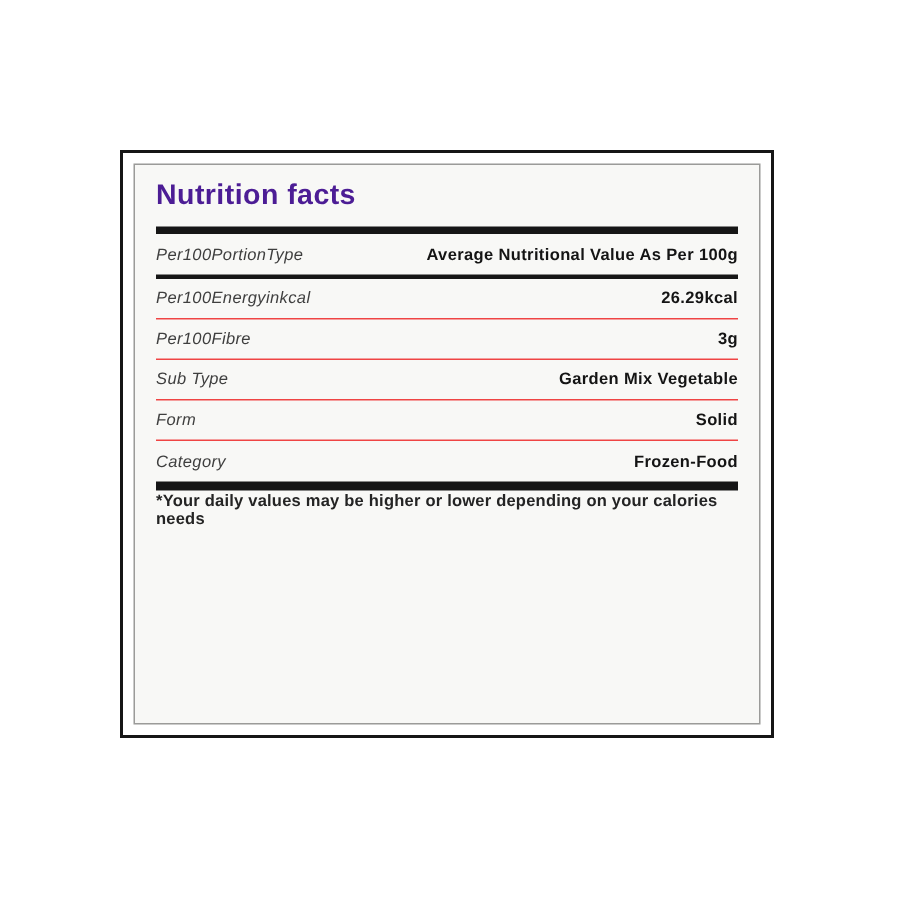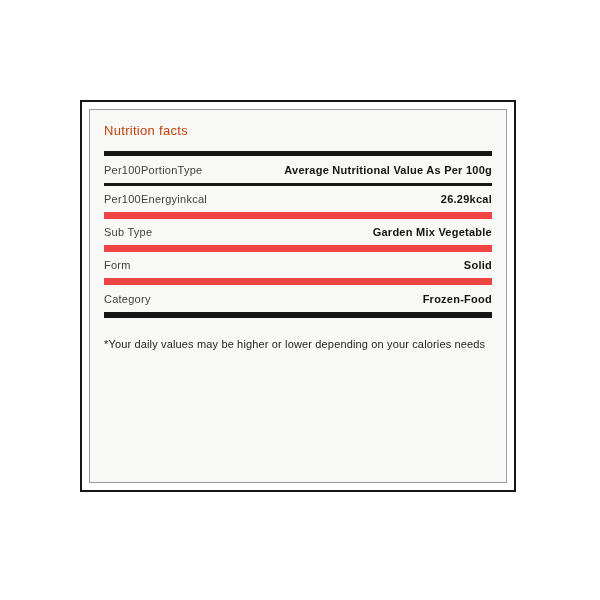--- a/index.html
+++ b/index.html
@@ -25,60 +25,62 @@
   }
   .panel {
     box-sizing: border-box;
     width: 100%; height: 100%;
     background: #f8f8f6;
     border: 1px solid #9b9b99;
     padding: 9px 14px 0 14px;
   }
   .title {
     margin: 0;
-    font-size: 13px;
+    font-size: 19px;
     line-height: 23px;
-    font-weight: normal;
-    color: #c2410c;
+    font-weight: bold;
+    color: #4c1d95;
     letter-spacing: 0.3px;
   }
   .bar { background: #161616; width: 100%; }
   .bar-top    { height: 5px; margin-top: 9px; }
   .bar-mid    { height: 3px; }
   .bar-bottom { height: 6px; }
   .row {
     display: flex;
     justify-content: space-between;
     align-items: center;
   }
   .row.header { height: 27px; }
   .row.data {
     height: 26px;
-    border-bottom: 7px solid #ef4444;
+    border-bottom: 1px solid #ef4444;
   }
   .row.data.last { border-bottom: none; height: 27px; gap: 24px; }
   .cell-label {
     font-size: 11px;
     color: #3f3f3f;
     letter-spacing: 0.25px;
     white-space: nowrap;
+    font-style: italic;
   }
   .cell-value {
     font-size: 11px;
     color: #141414;
     font-weight: bold;
     letter-spacing: 0.25px;
     white-space: nowrap;
     text-align: right;
   }
   .footnote {
-    margin-top: 20px;
+    margin-top: 1px;
     font-size: 11px;
     color: #242424;
     letter-spacing: 0.15px;
+    font-weight: bold;
   }
 </style>
 </head>
 <body>
 
 <div class="stage">
   <div class="card">
     <div class="panel">
 
       <h1 class="title">Nutrition facts</h1>
@@ -91,20 +93,24 @@
       </div>
 
       <div class="bar bar-mid"></div>
 
       <div>
         <div class="row data">
           <span class="cell-label">Per100Energyinkcal</span>
           <span class="cell-value">26.29kcal</span>
         </div>
         <div class="row data">
+          <span class="cell-label">Per100Fibre</span>
+          <span class="cell-value">3g</span>
+        </div>
+        <div class="row data">
           <span class="cell-label">Sub Type</span>
           <span class="cell-value">Garden Mix Vegetable</span>
         </div>
         <div class="row data">
           <span class="cell-label">Form</span>
           <span class="cell-value">Solid</span>
         </div>
         <div class="row data last">
           <span class="cell-label">Category</span>
           <span class="cell-value">Frozen-Food</span>

